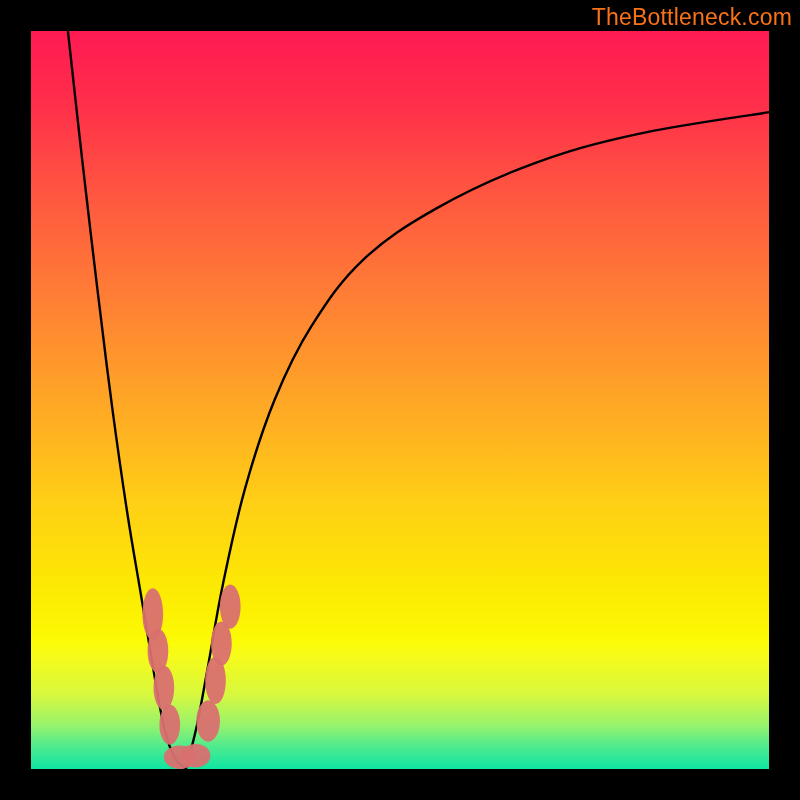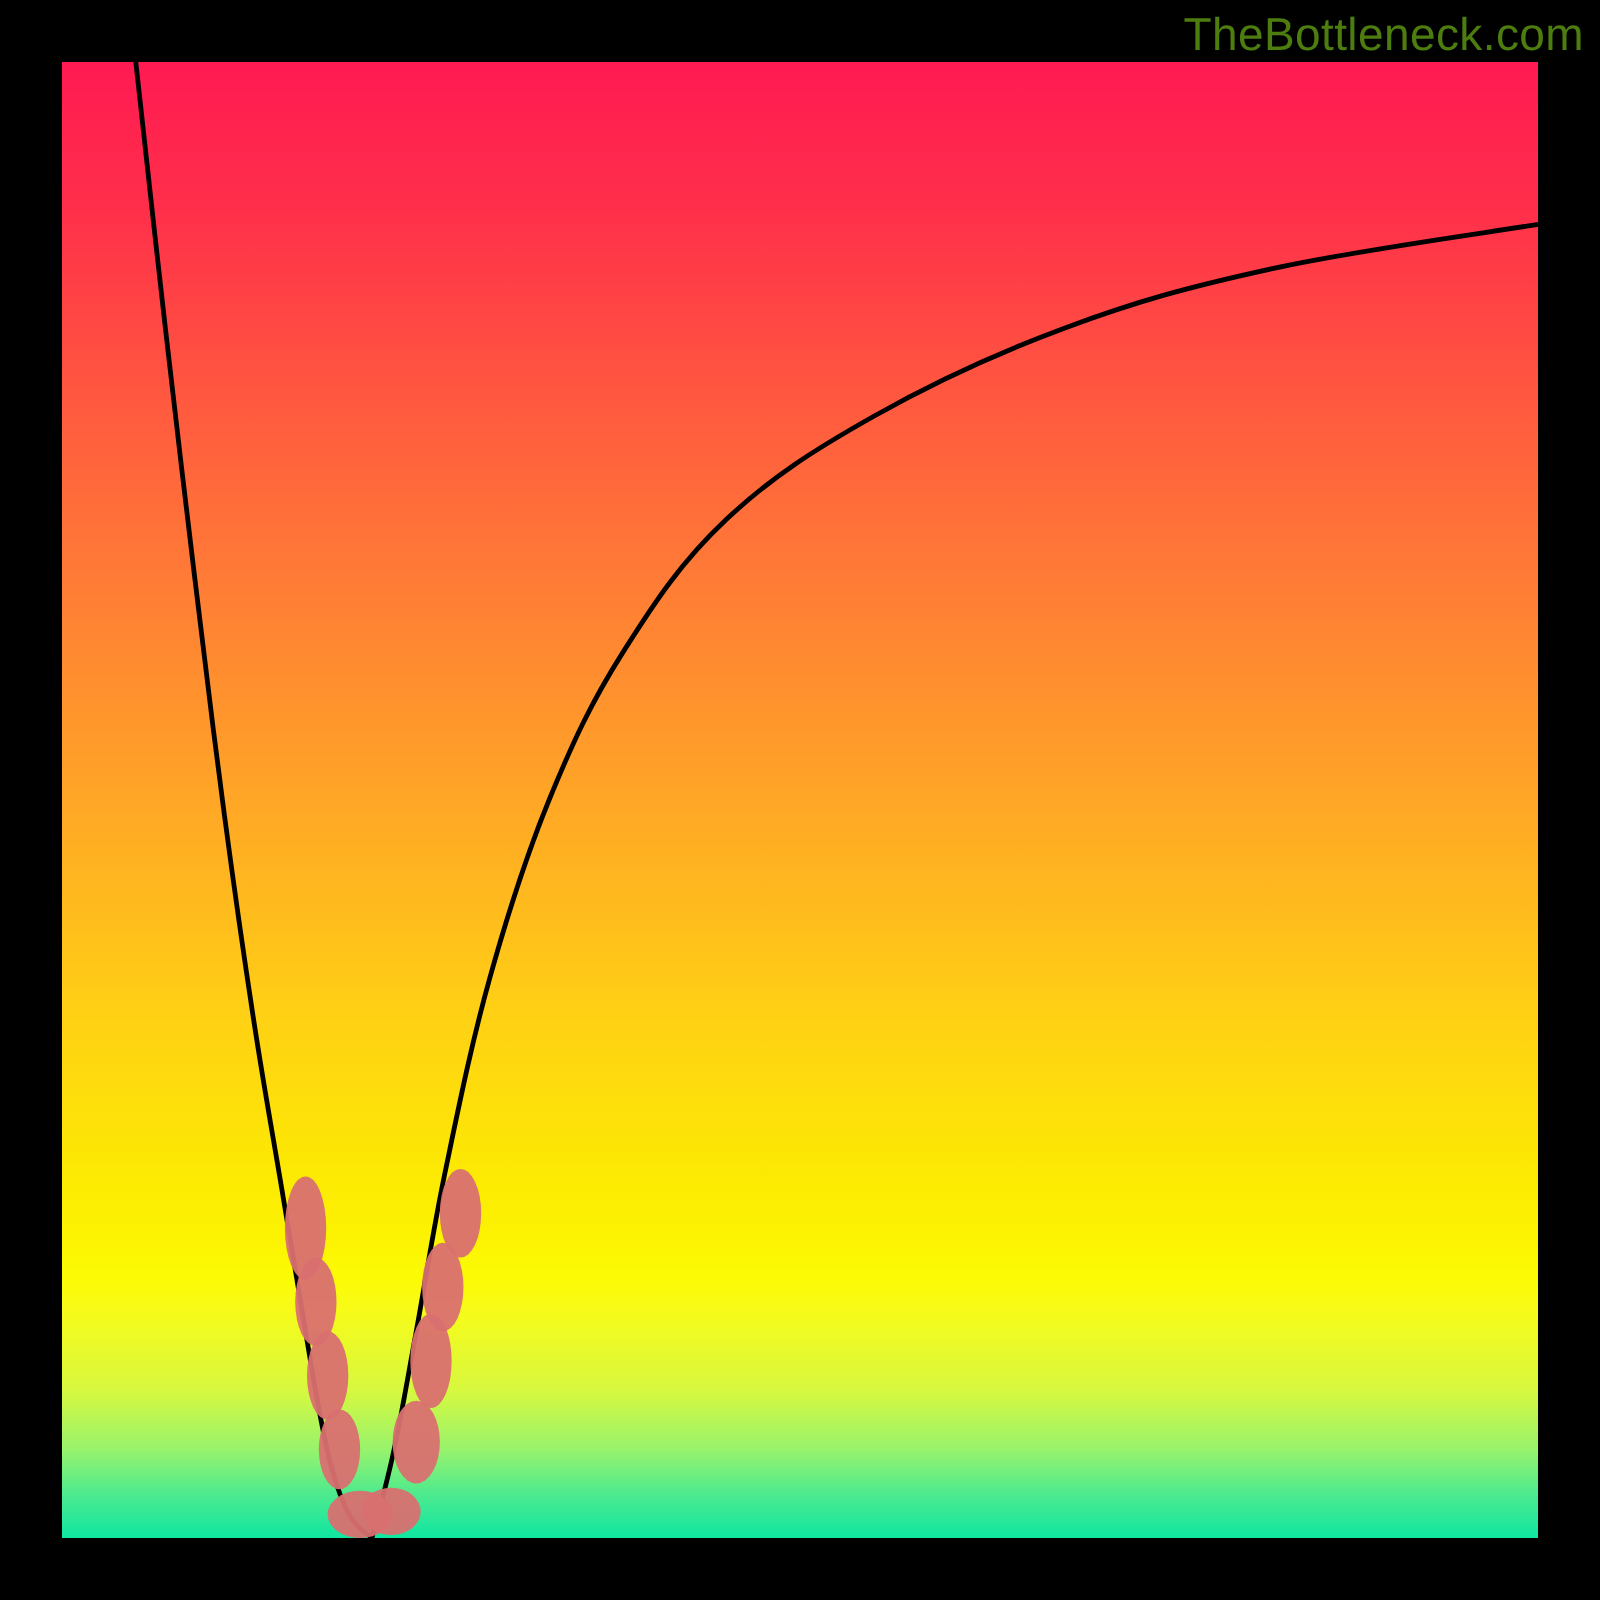--- a/index.html
+++ b/index.html
@@ -39,21 +39,21 @@
       #d7f83f 90%,
       #98f36c 94%,
       #4eea8e 97%,
       #0fe6a2 100%
     );
   }
   .watermark {
     position: absolute;
     top: 4px;
     right: 8px;
-    color: #4d7c0f;
+    color: #f97316;
     font-size: 23px;
     font-weight: 500;
     letter-spacing: 0.2px;
     user-select: none;
     margin-left: 36px;
   }
   svg.curve {
     position: absolute;
     left: 0;
     top: 0;

